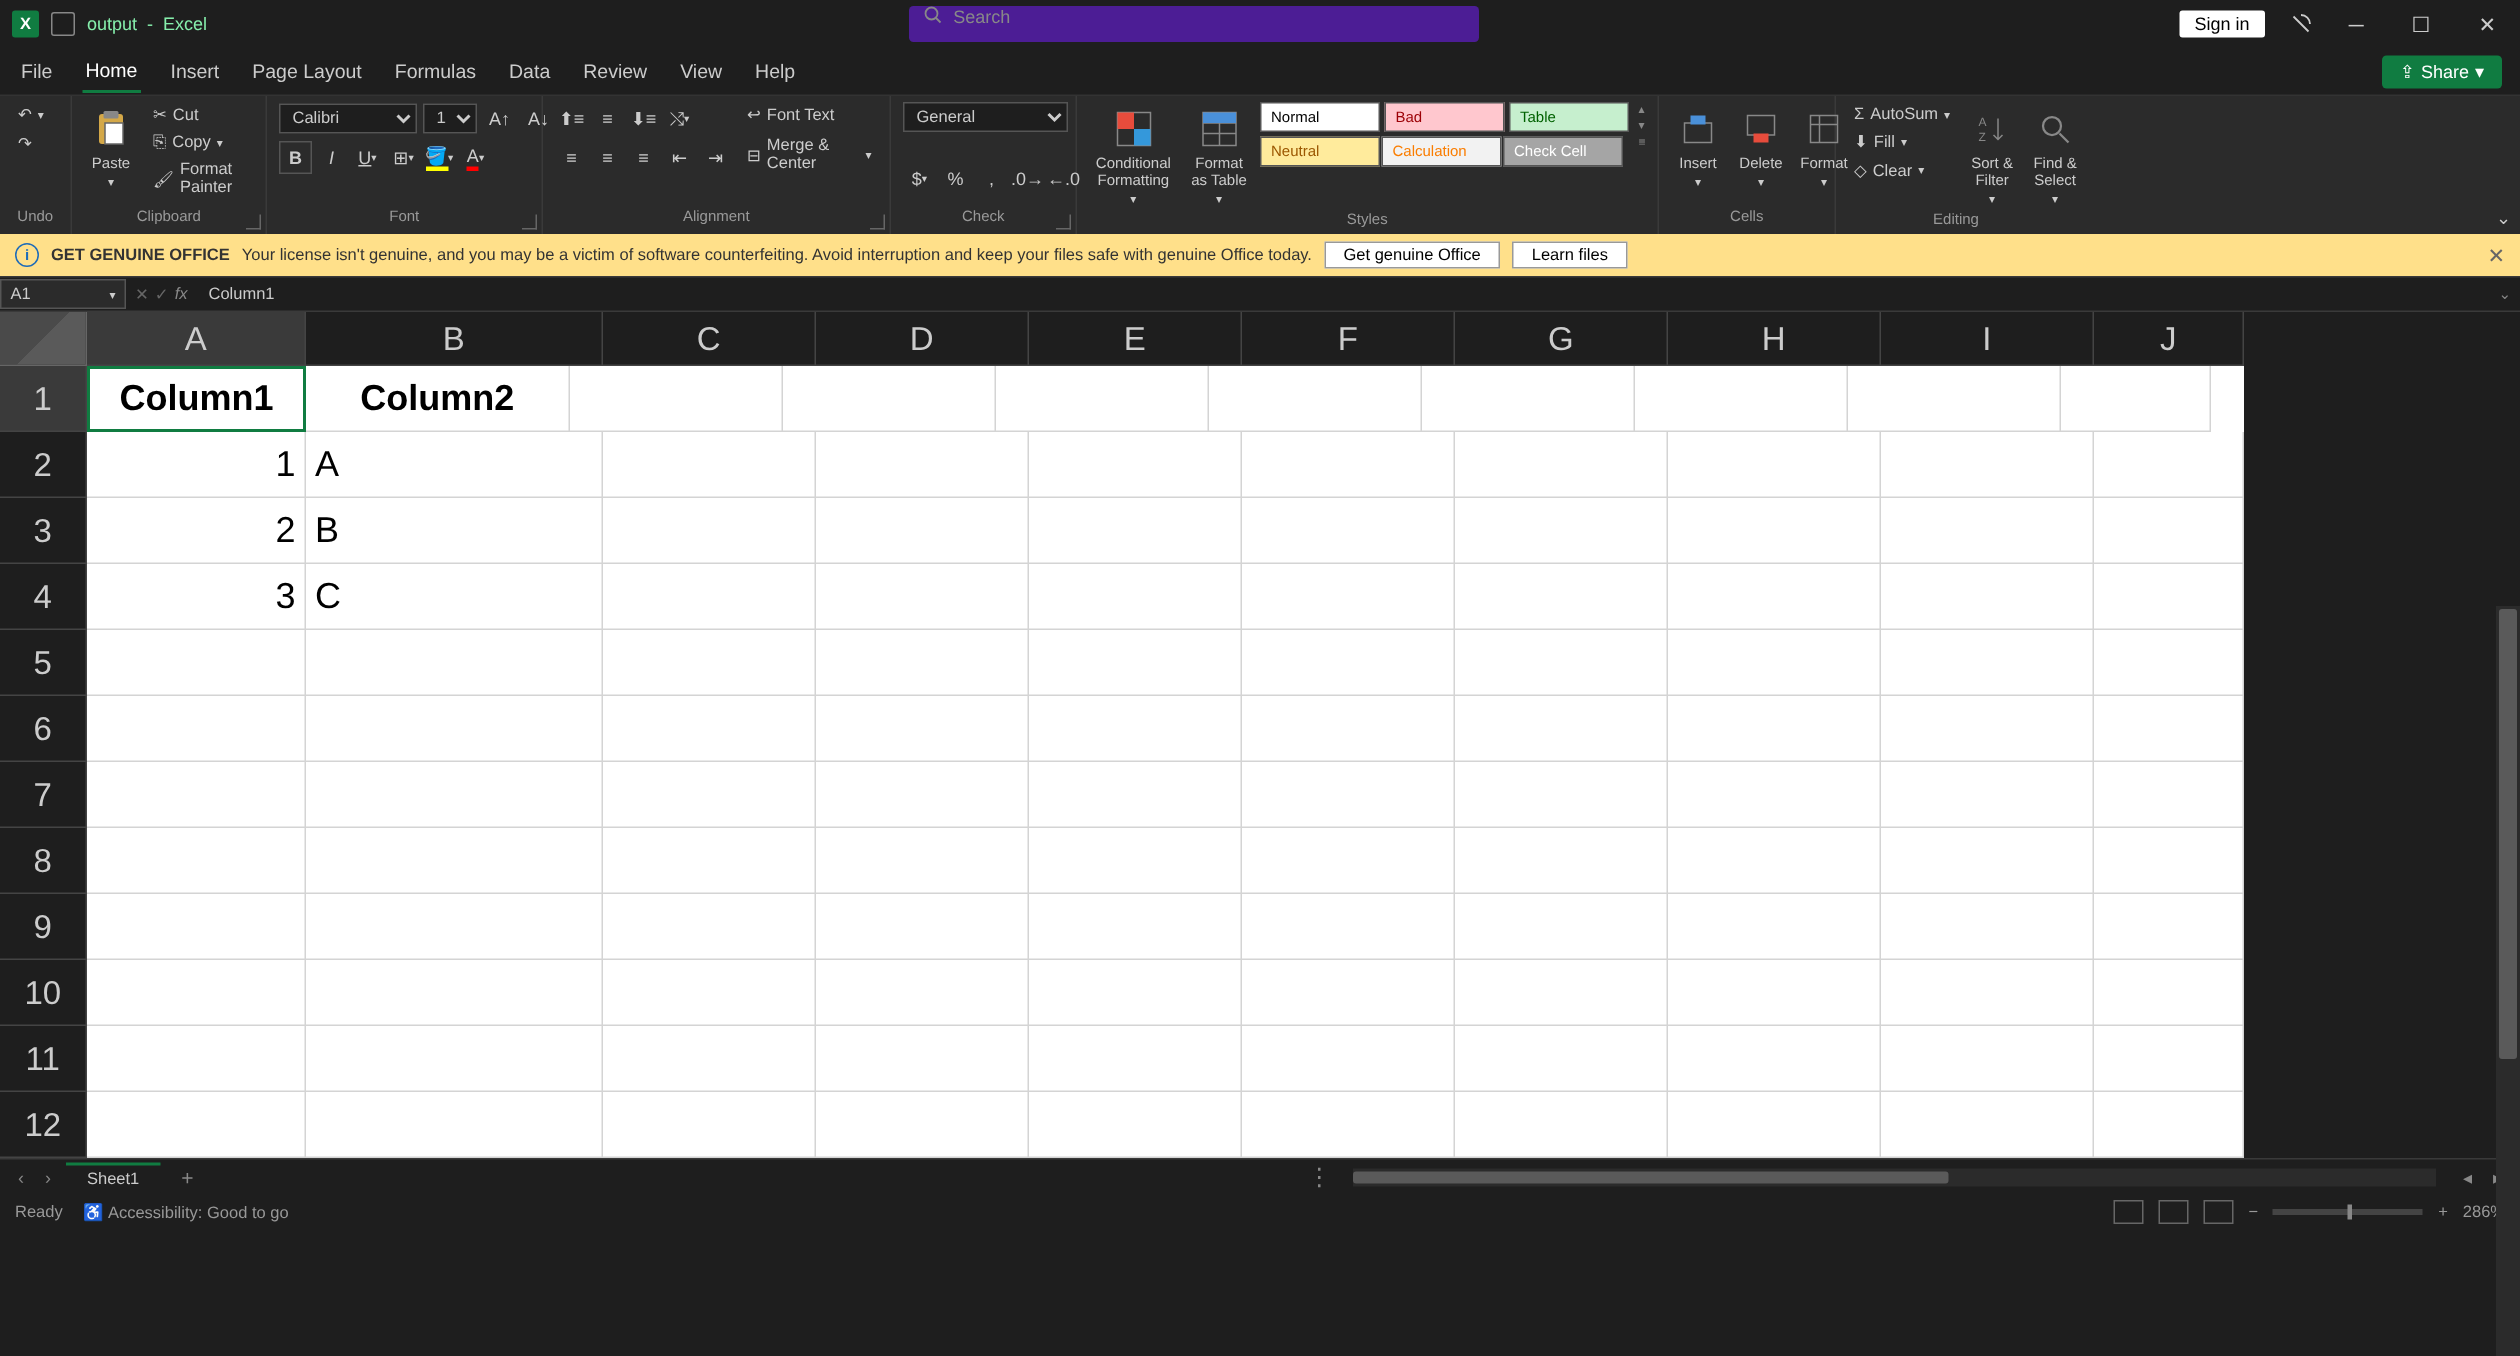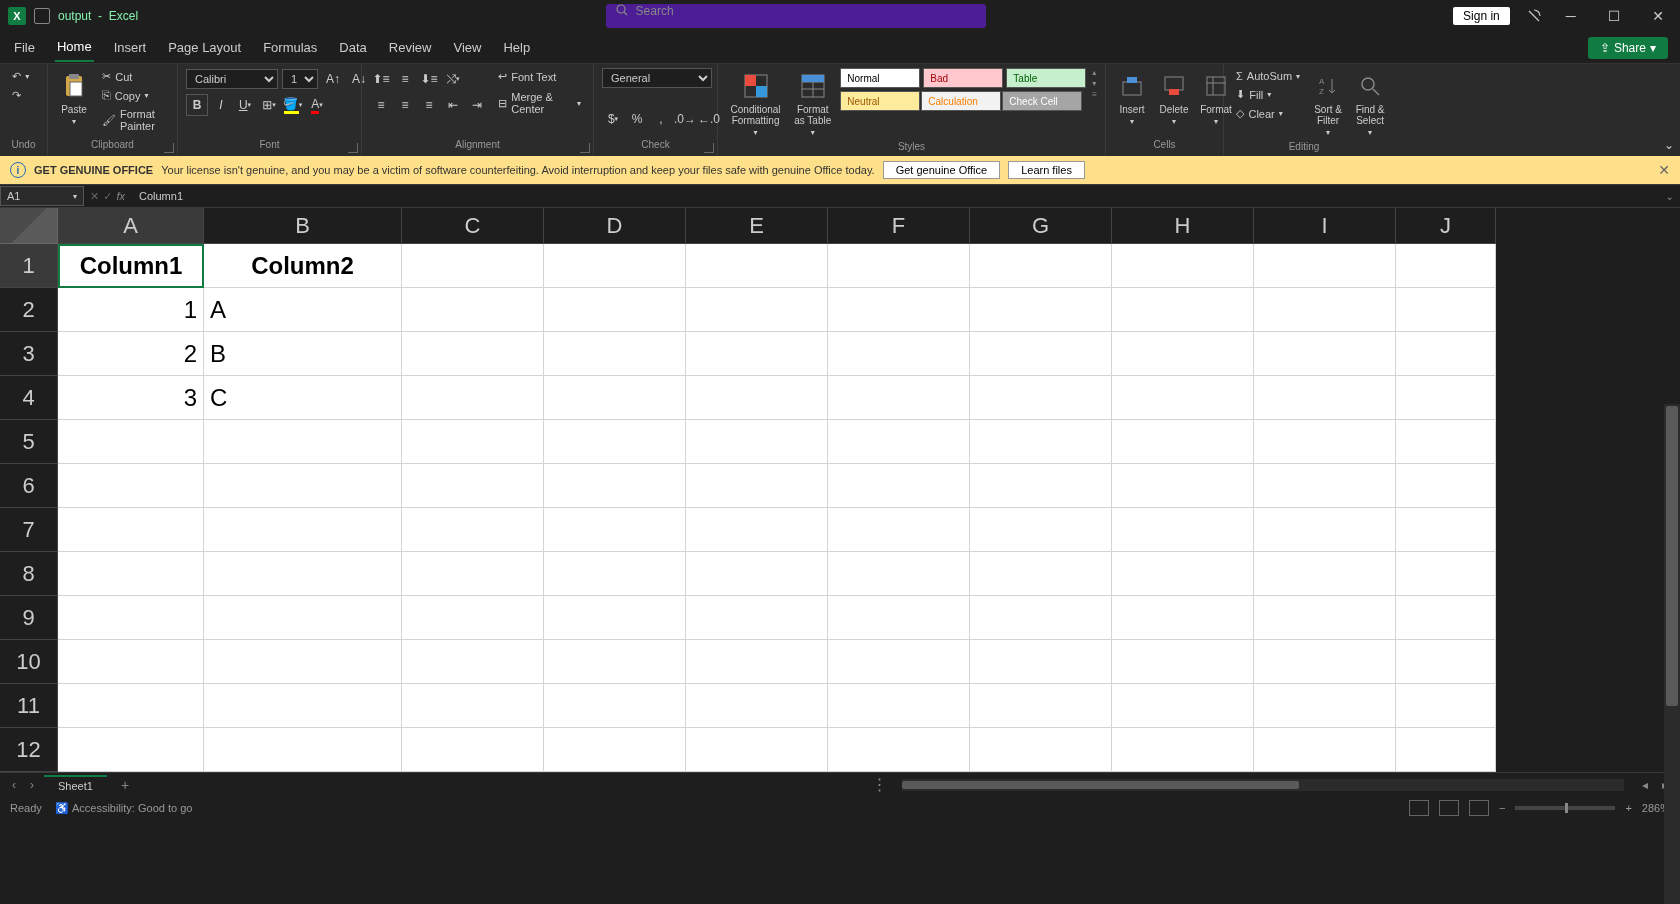--- a/index.html
+++ b/index.html
@@ -450,21 +450,21 @@
         <div class="row-header">7</div>
         <div class="row-header">8</div>
         <div class="row-header">9</div>
         <div class="row-header">10</div>
         <div class="row-header">11</div>
         <div class="row-header">12</div>
       </div>
     <div class="cells" id="cells-area">
         <div class="cell-row">
           <div class="cell bold active" style="width: 146px;">Column1</div>
-          <div class="cell bold" style="width: 198px;">Column2</div>
+          <div class="cell bold" style="width: 176px;">Column2</div>
           <div class="cell" style="width: 142px;"></div>
           <div class="cell" style="width: 142px;"></div>
           <div class="cell" style="width: 142px;"></div>
           <div class="cell" style="width: 142px;"></div>
           <div class="cell" style="width: 142px;"></div>
           <div class="cell" style="width: 142px;"></div>
           <div class="cell" style="width: 142px;"></div>
           <div class="cell" style="width: 100px;"></div>
         </div>
         <div class="cell-row">

